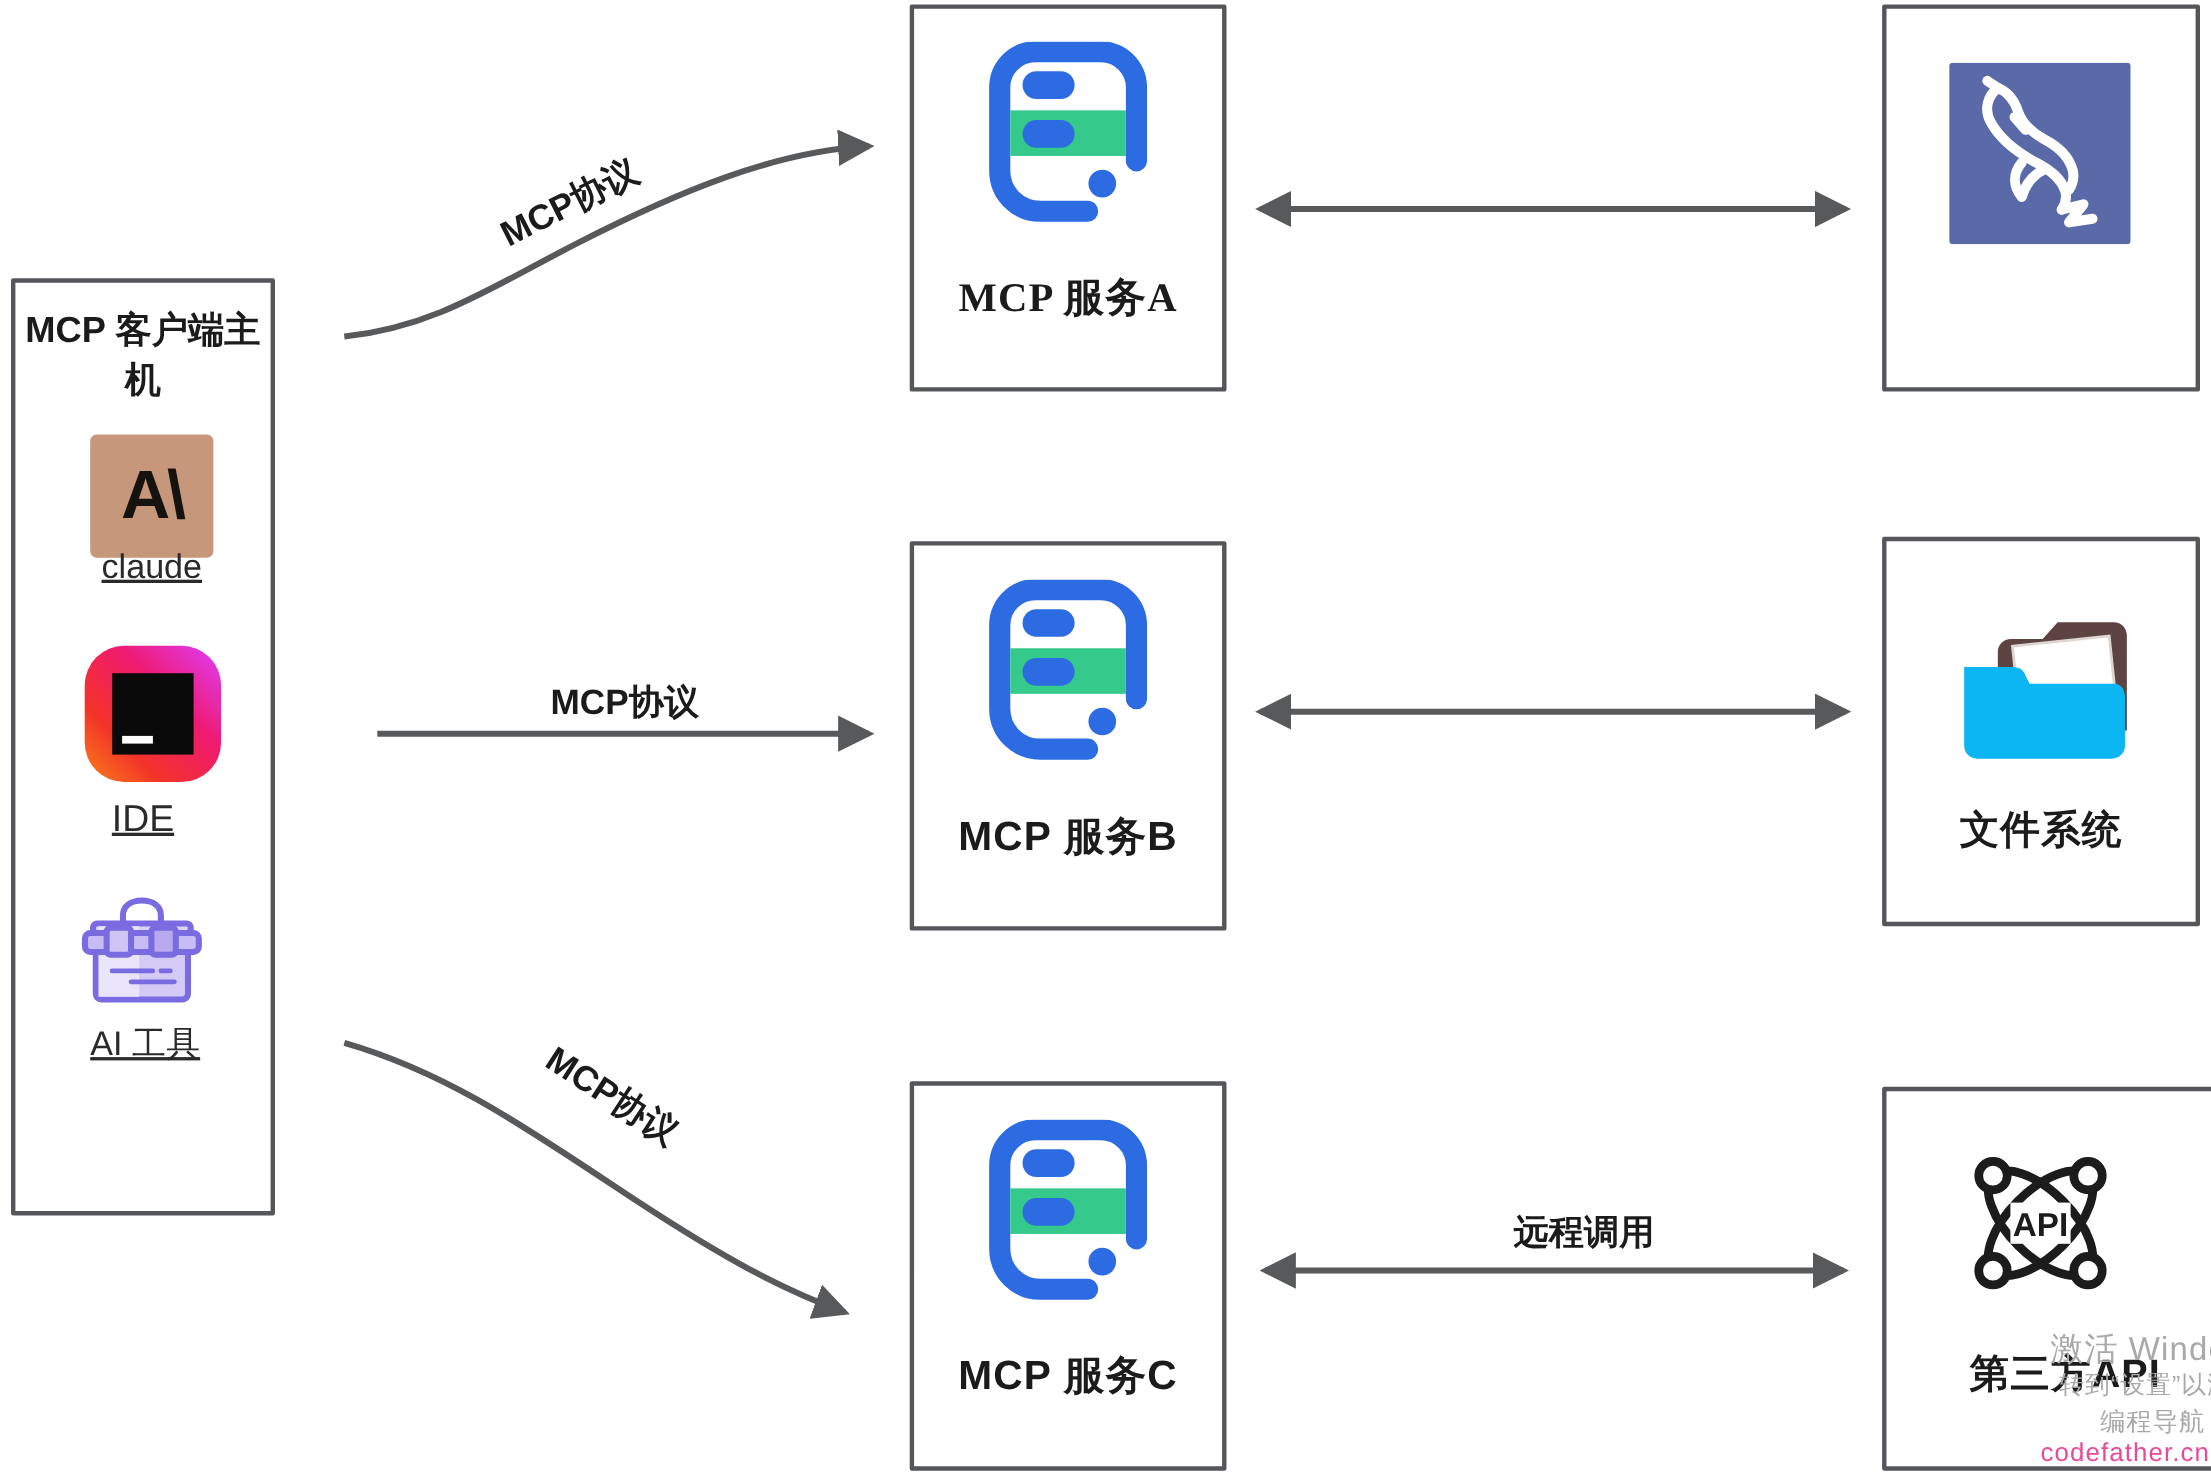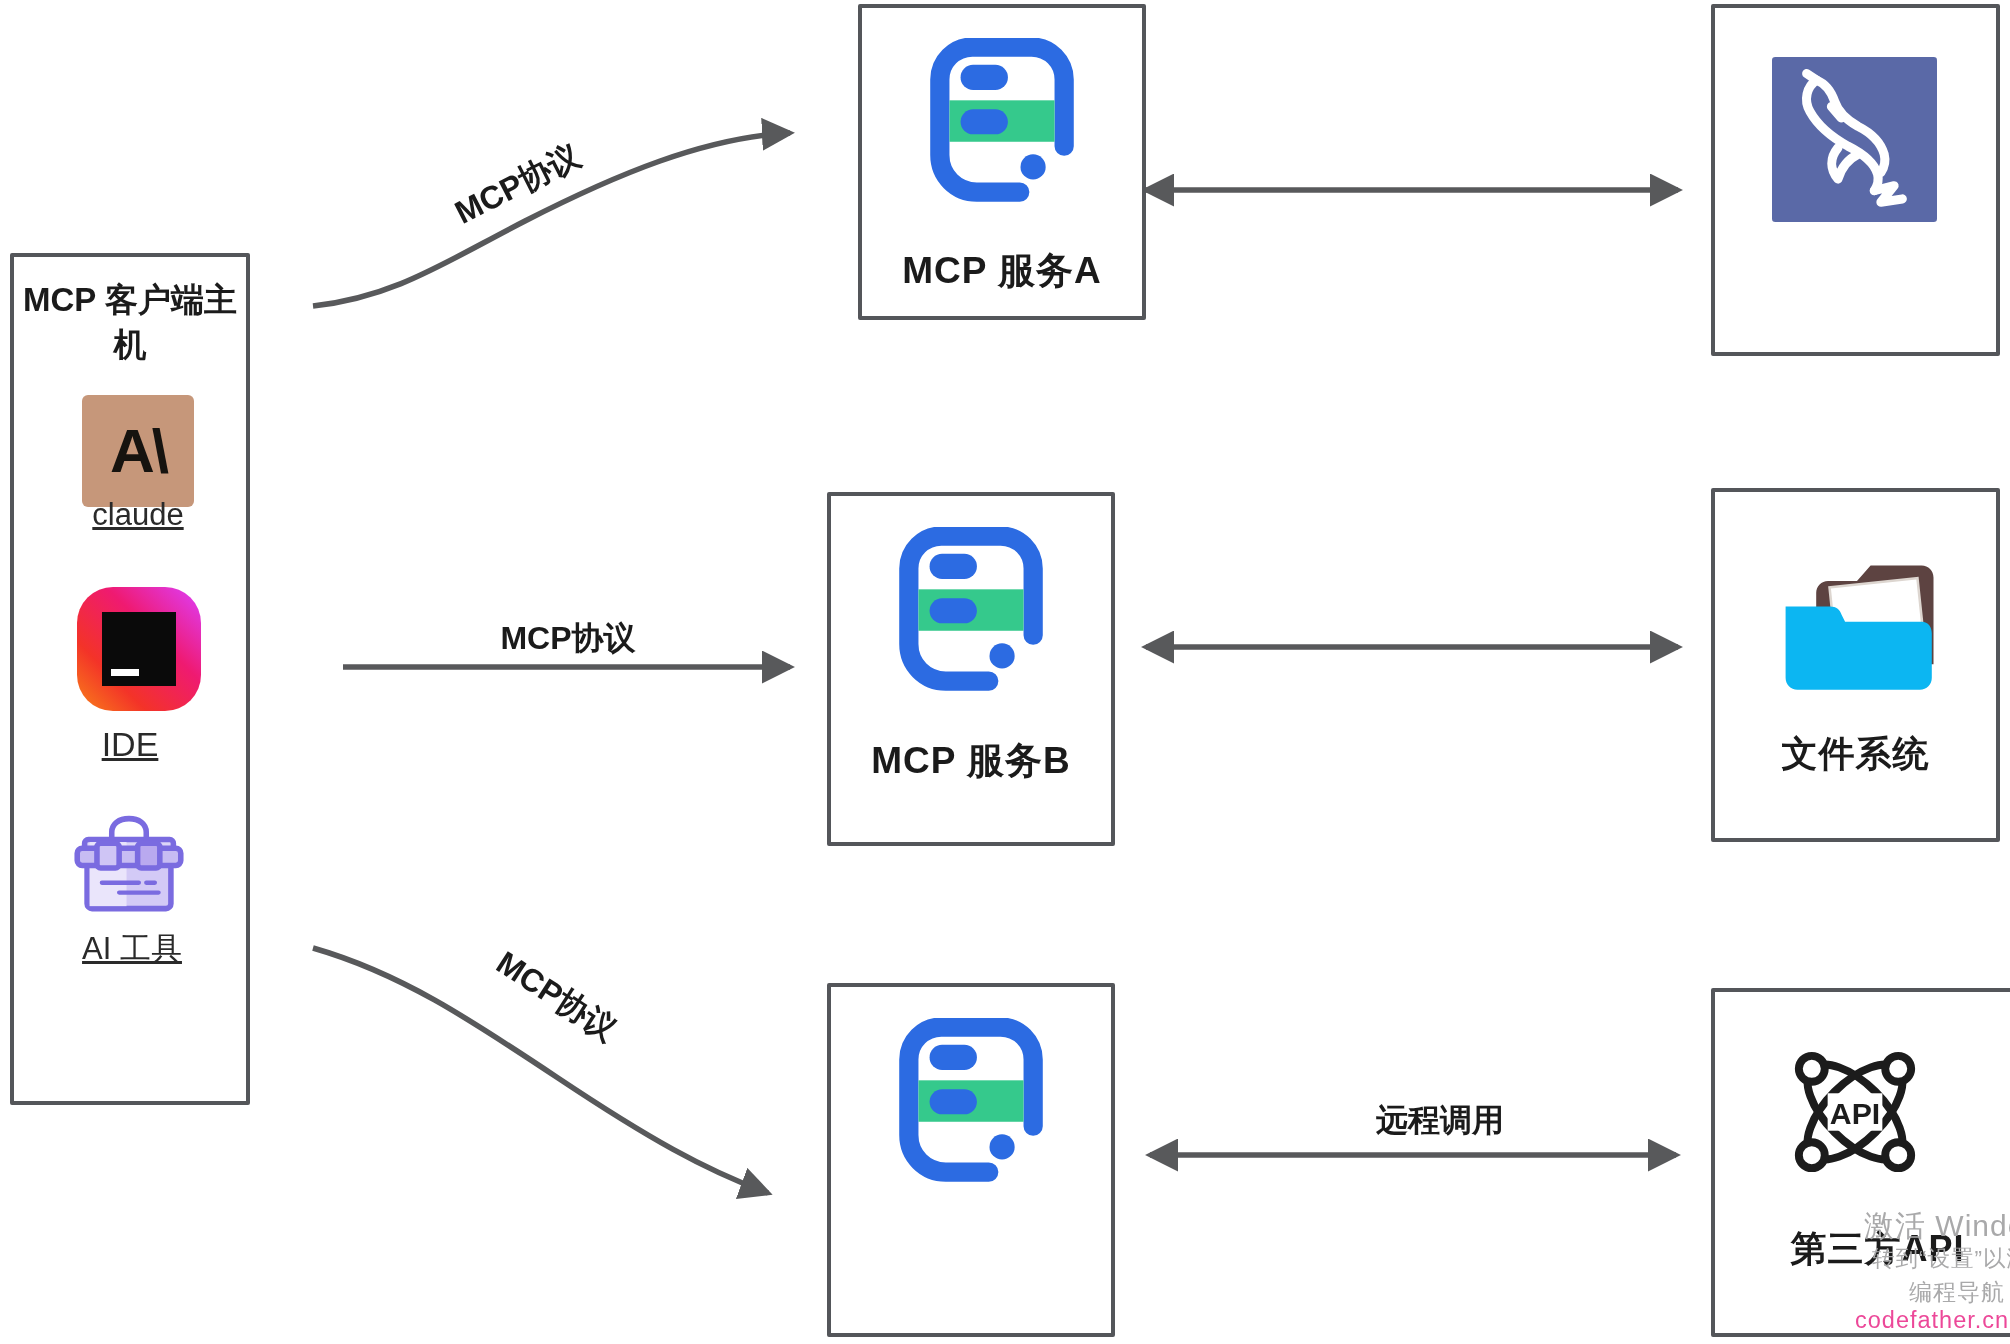--- a/index.html
+++ b/index.html
@@ -73,21 +73,21 @@
         <path d="M36,26 V18 C36,11 42,7 50,7 C58,7 64,11 64,18 V26" fill="none"></path>
         <rect x="8" y="31" width="84" height="14" rx="4" fill="#c7bcf3"></rect>
         <rect x="24" y="27" width="18" height="20" rx="3" fill="#cfc5f5"></rect>
         <rect x="57" y="27" width="18" height="20" rx="3" fill="#b9a9ef"></rect>
         <path d="M28,59 H58 M64,59 H71 M42,67 H74" fill="none" stroke-width="3.5"></path>
       </g>
     </svg>
     <div class="item-label" style="left:48px;top:671px;width:140px;font-size:31px;">AI 工具</div>
   </div>
 
-  <div class="box" style="left:858px;top:4px;width:288px;height:316px;">
+  <div class="box" style="left:827px;top:4px;width:288px;height:352px;font-family:Liberation Serif, serif;">
     <svg class="abs" style="left:66px;top:30px;" width="148" height="172" viewBox="0 0 100 116">
       <path d="M62,104 H33 C19,104 8,93 8,79 V28 C8,15.8 17.8,6 30,6 H70 C82.2,6 92,15.8 92,28 V73" fill="#ffffff" stroke="#2c6be2" stroke-width="13" stroke-linecap="round"></path>
       <rect x="14.5" y="42" width="71" height="28" fill="#35c98c"></rect>
       <rect x="22" y="18" width="32" height="17" rx="8.5" fill="#2c6be2"></rect>
       <rect x="22" y="48" width="32" height="17" rx="8.5" fill="#2c6be2"></rect>
       <circle cx="71" cy="87" r="8.5" fill="#2c6be2"></circle>
     </svg>
     <div class="box-label" style="top:238px;">MCP 服务A</div>
   </div>
 
@@ -103,20 +103,21 @@
   </div>
 
   <div class="box" style="left:827px;top:983px;width:288px;height:354px;">
     <svg class="abs" style="left:66px;top:31px;" width="148" height="172" viewBox="0 0 100 116">
       <path d="M62,104 H33 C19,104 8,93 8,79 V28 C8,15.8 17.8,6 30,6 H70 C82.2,6 92,15.8 92,28 V73" fill="#ffffff" stroke="#2c6be2" stroke-width="13" stroke-linecap="round"></path>
       <rect x="14.5" y="42" width="71" height="28" fill="#35c98c"></rect>
       <rect x="22" y="18" width="32" height="17" rx="8.5" fill="#2c6be2"></rect>
       <rect x="22" y="48" width="32" height="17" rx="8.5" fill="#2c6be2"></rect>
       <circle cx="71" cy="87" r="8.5" fill="#2c6be2"></circle>
     </svg>
+    <div class="box-label" style="top:239px;">MCP 服务C</div>
   </div>
 
   <div class="box" style="left:1711px;top:4px;width:289px;height:352px;">
     <svg class="abs" style="left:57px;top:49px;" width="165" height="165" viewBox="0 0 100 100">
       <rect x="0" y="0" width="100" height="100" rx="2" fill="#5a69a7"></rect>
       <g fill="none" stroke="#ffffff" stroke-width="5.5" stroke-linecap="round" stroke-linejoin="round">
         <path d="M27,14 L21,10"></path>
         <path d="M27,14 C21,18 19,26 23,33 C28,42 37,49 46,54 C56,59 62,64 64,71 C65,75 64,78 62,81"></path>
         <path d="M27,14 C32,16 36,21 38,27 C40,33 45,38 52,42 C60,46 66,52 68,59 C69,63 68,67 66,70"></path>
         <path d="M62,81 L74,78 L66,88 L79,86"></path>

